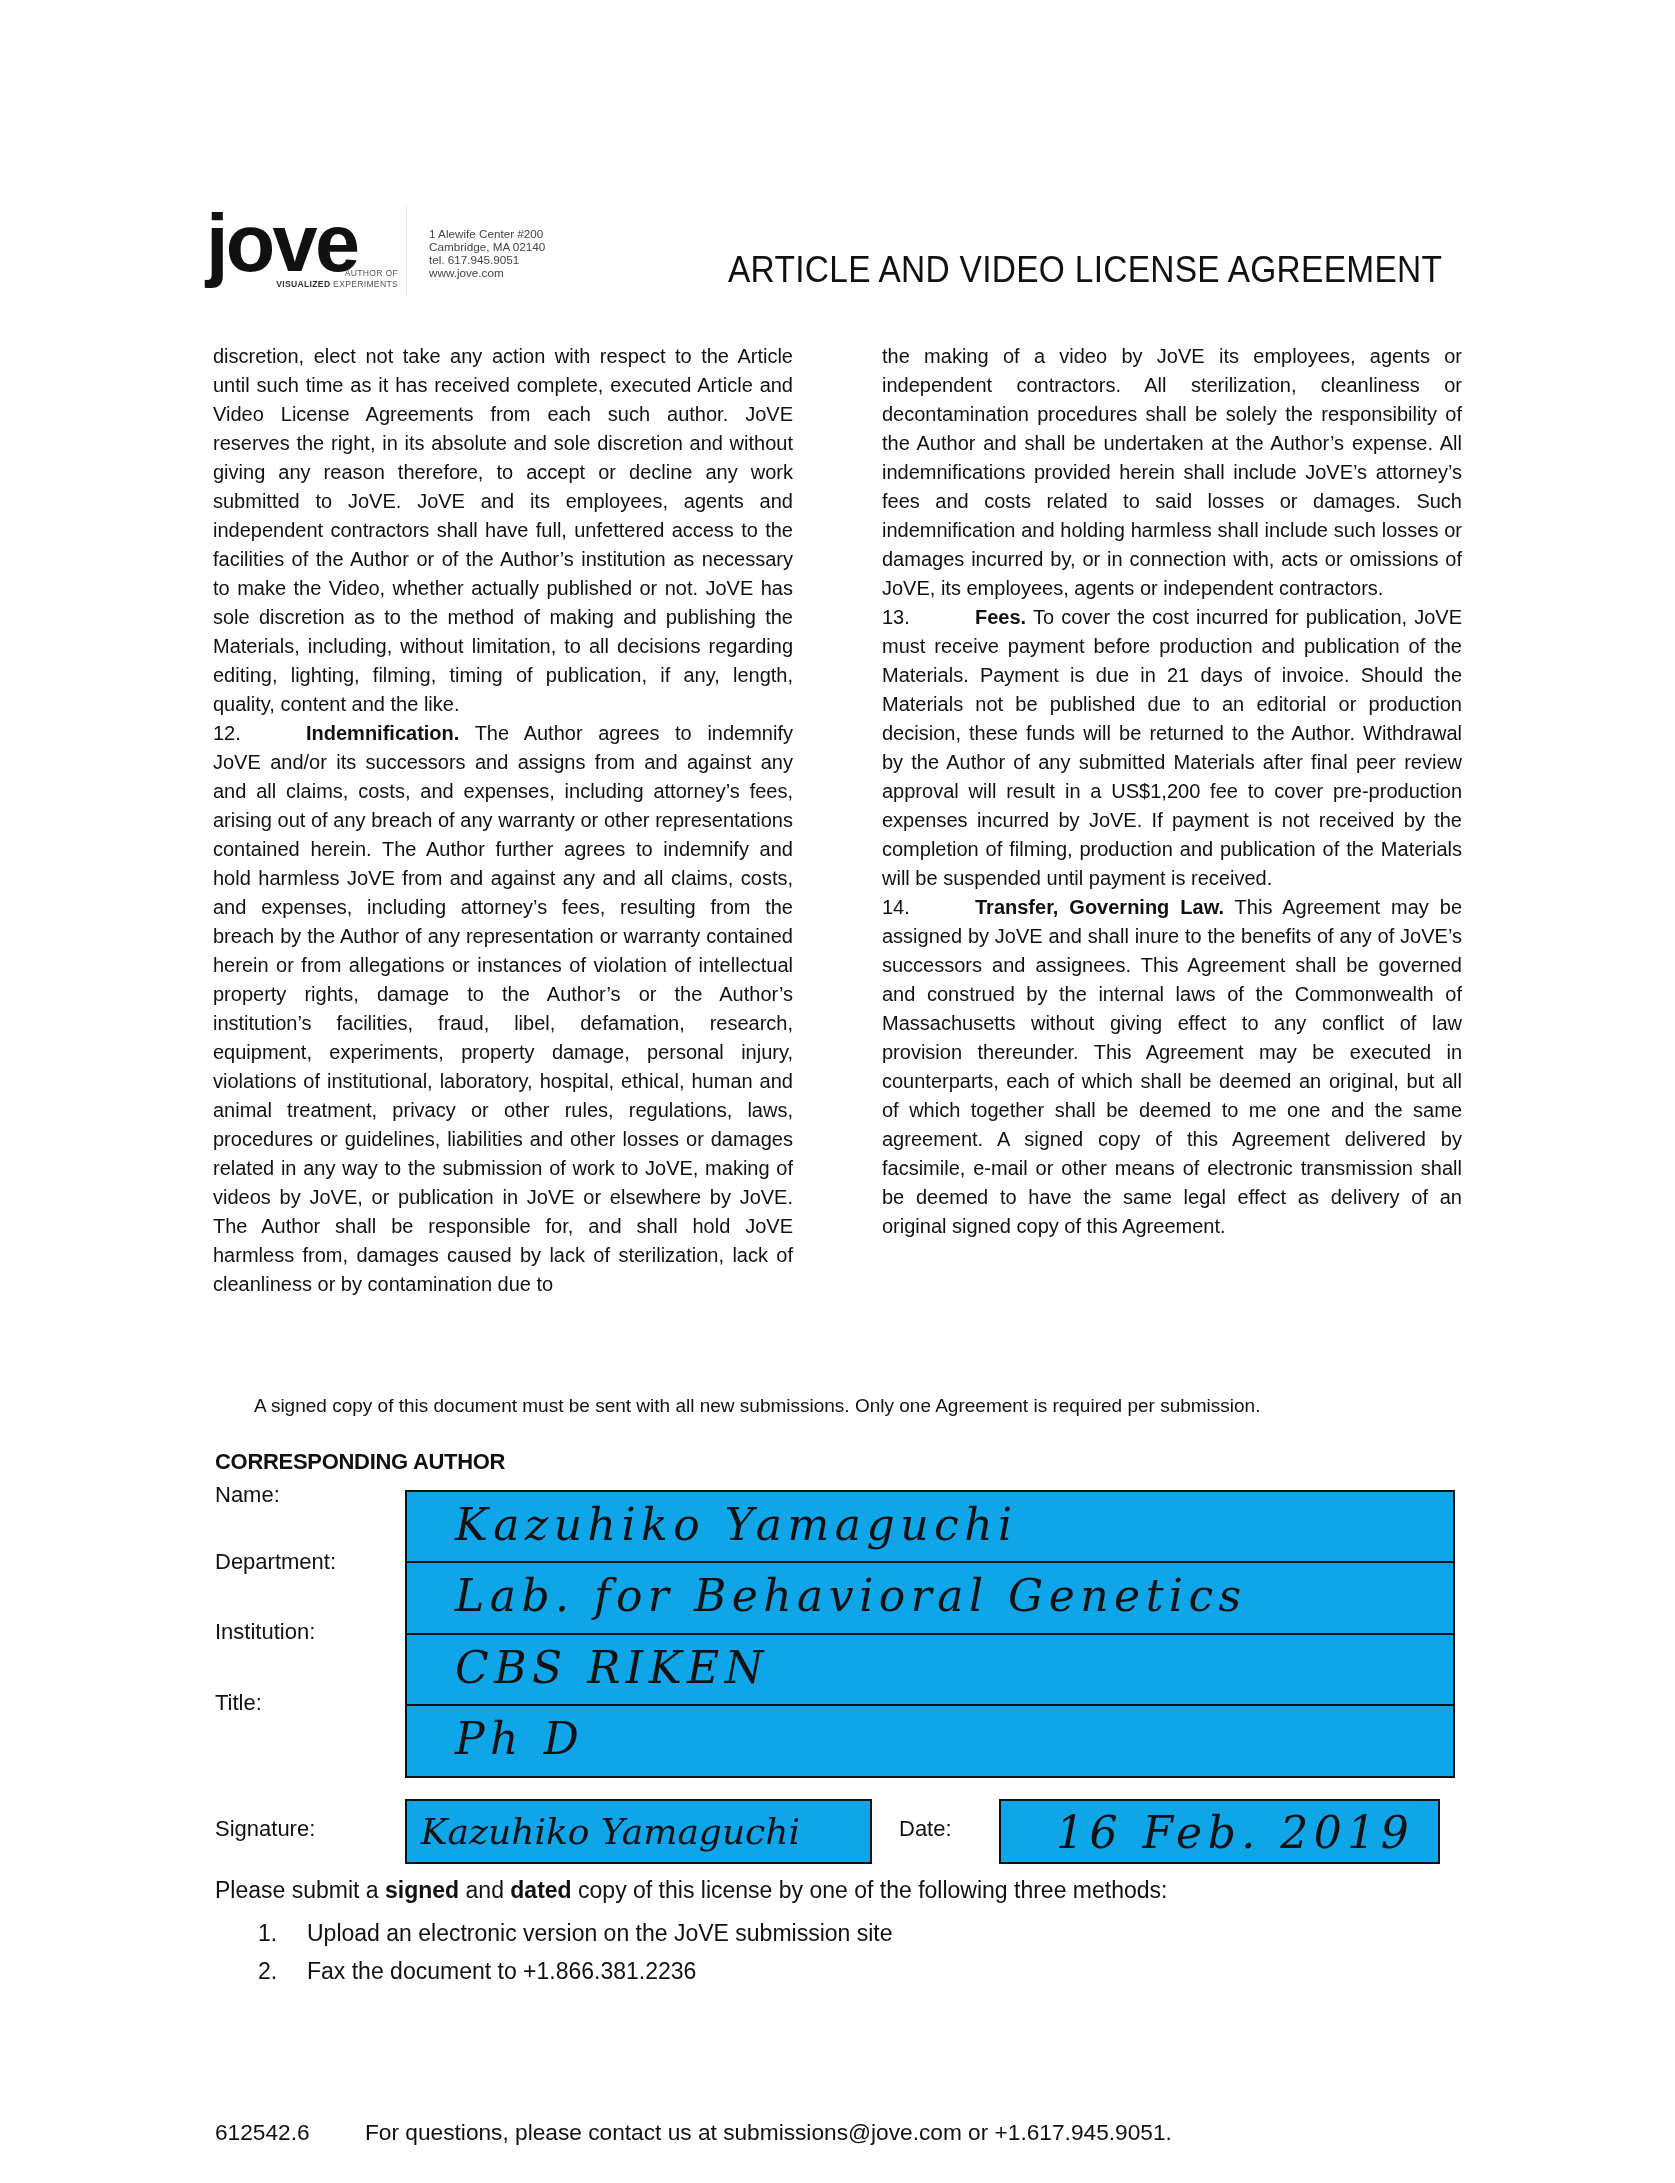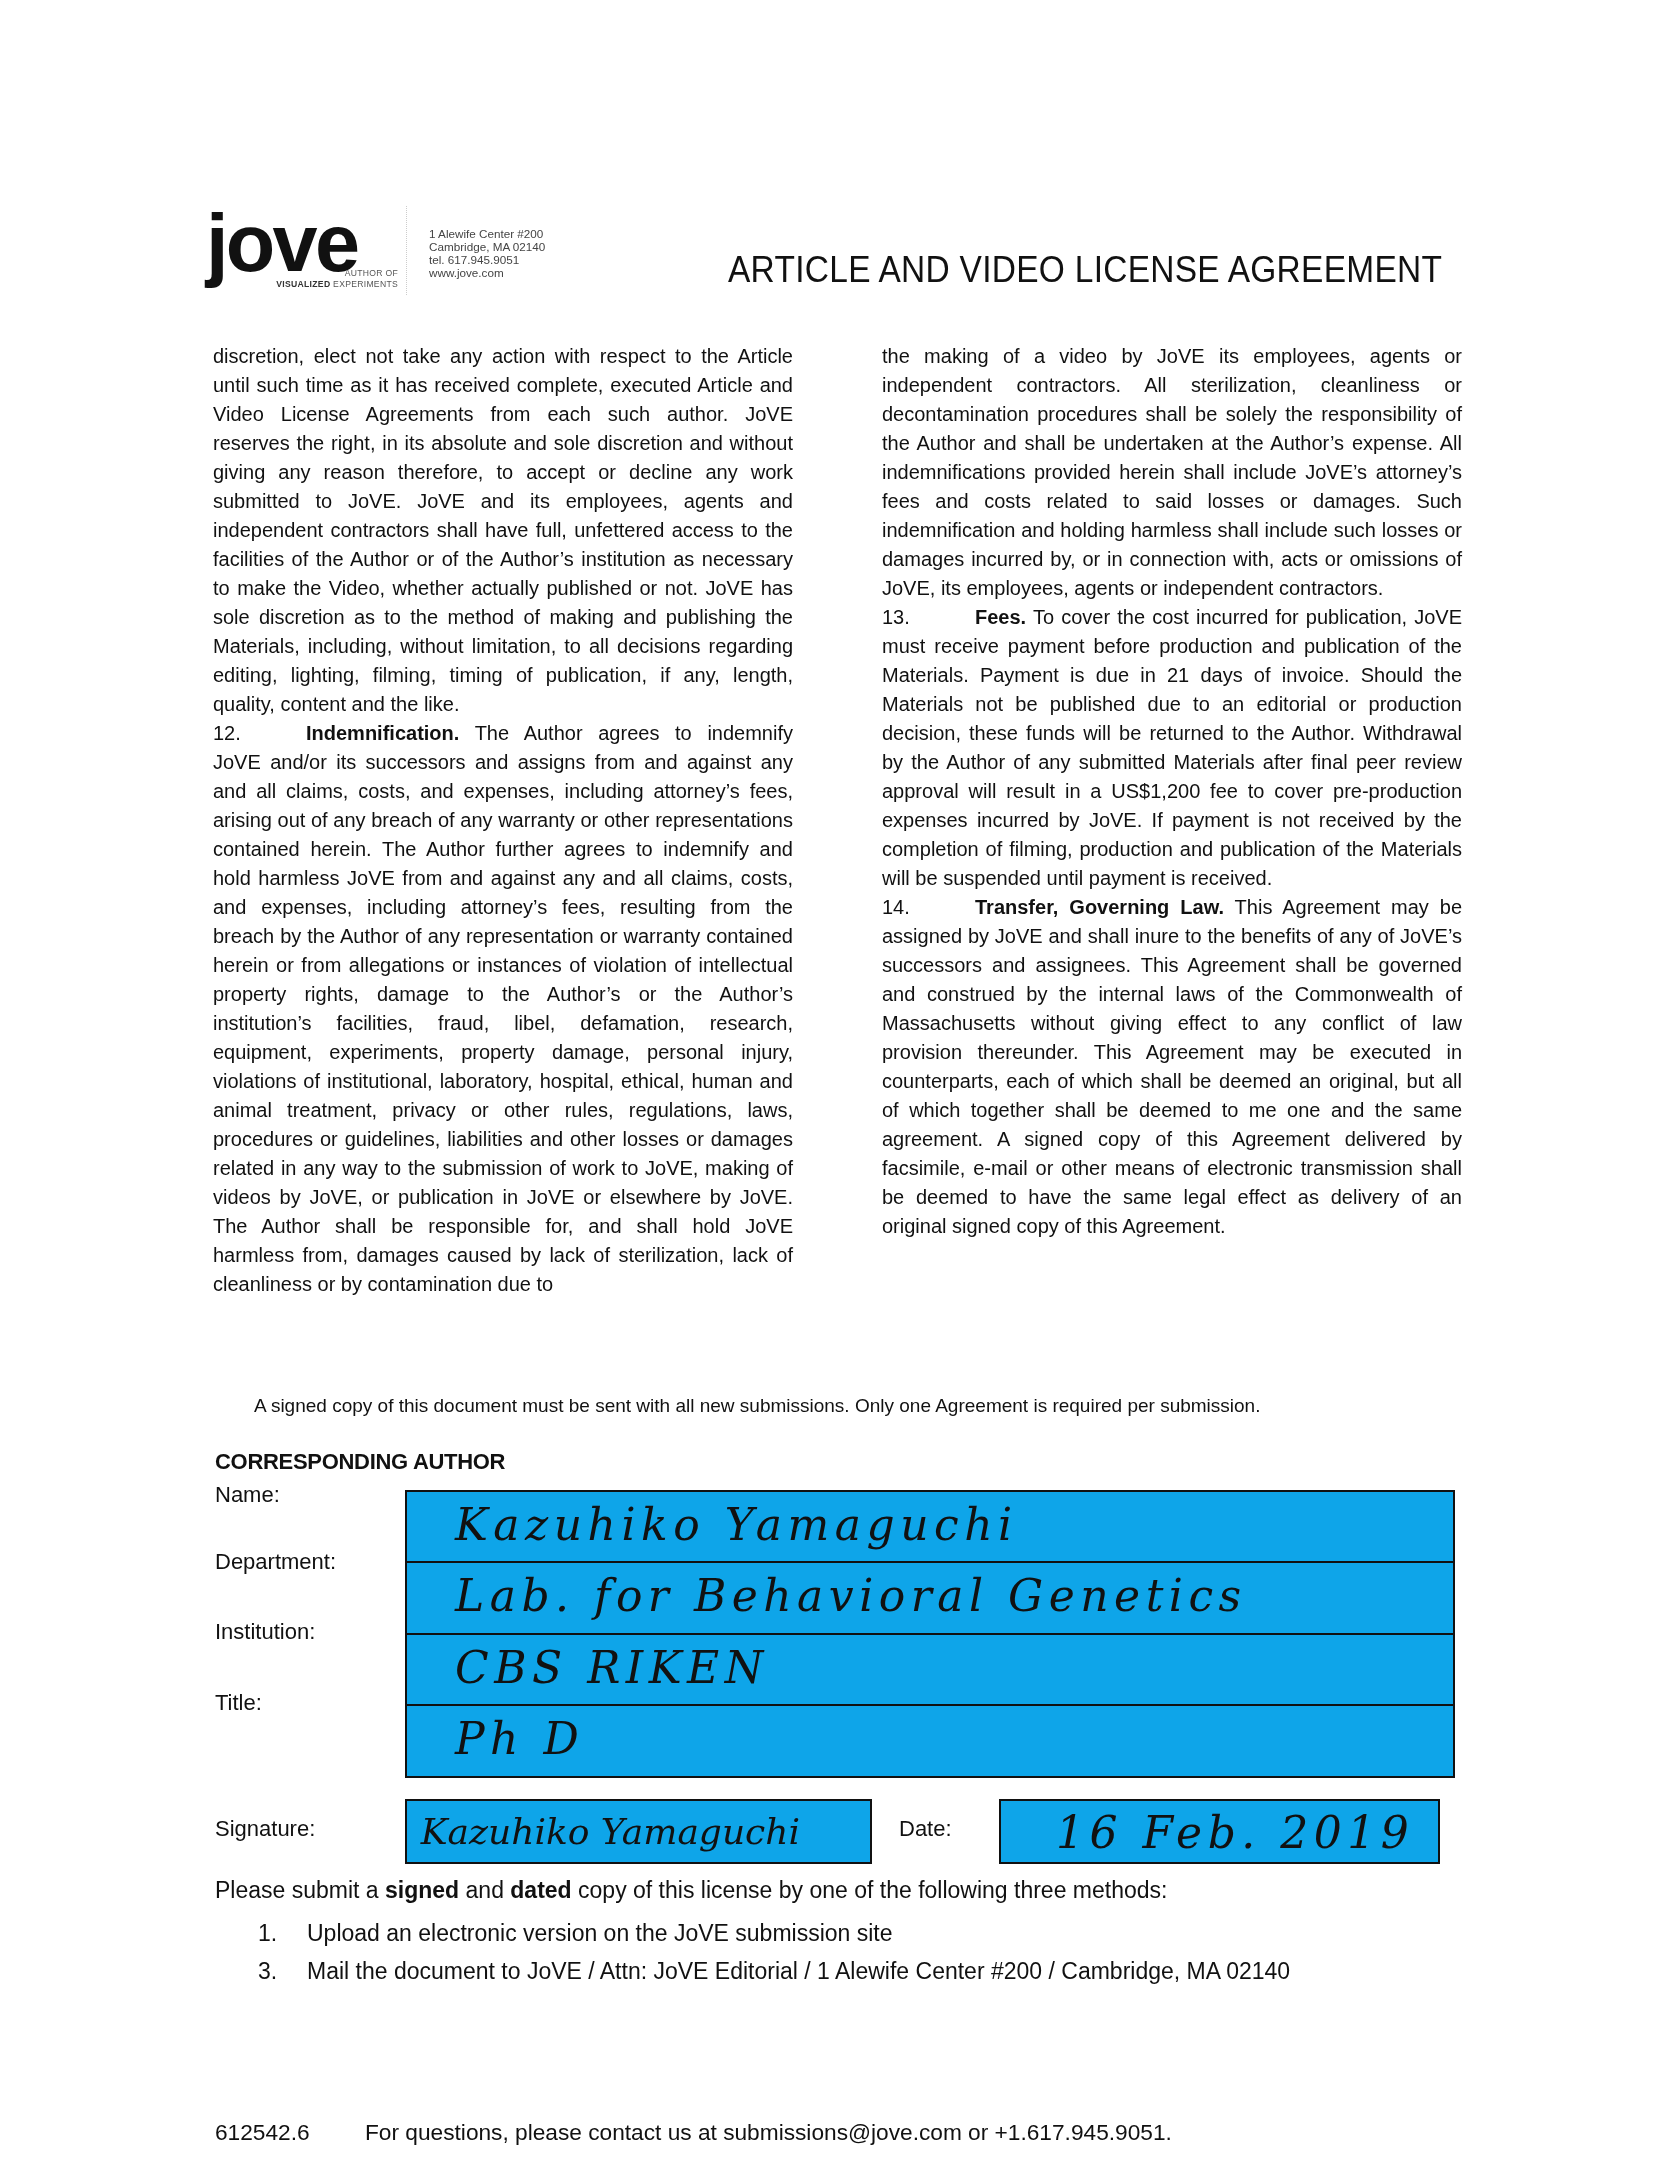--- a/index.html
+++ b/index.html
@@ -94,19 +94,19 @@
 <div class="date-label">Date:</div>
 <div class="box date-box">
   <span class="hand" style="left:55px; top:5.5px;">16 Feb. 2019</span>
 </div>
 
 <div class="submit-head">
   <span>Please submit a </span><b>signed</b><span> and </span><b>dated</b><span> copy of this license by one of the following three methods:</span>
 </div>
 <ol class="submit-list">
   <li><span class="n">1.</span><span>Upload an electronic version on the JoVE submission site</span></li>
-  <li><span class="n">3.</span><span>Mail the document to JoVE / Attn: JoVE Editorial / 1 Alewife Center #200 / Cambridge, MA 02140</span></li>
+  <li><span class="n">2.</span><span>Fax the document to +1.866.381.2236</span></li>
 </ol>
 
 <div class="footer">
   <span class="code">612542.6</span><span>For questions, please contact us at submissions@jove.com or +1.617.945.9051.</span>
 </div>
 
 
 </body></html>

